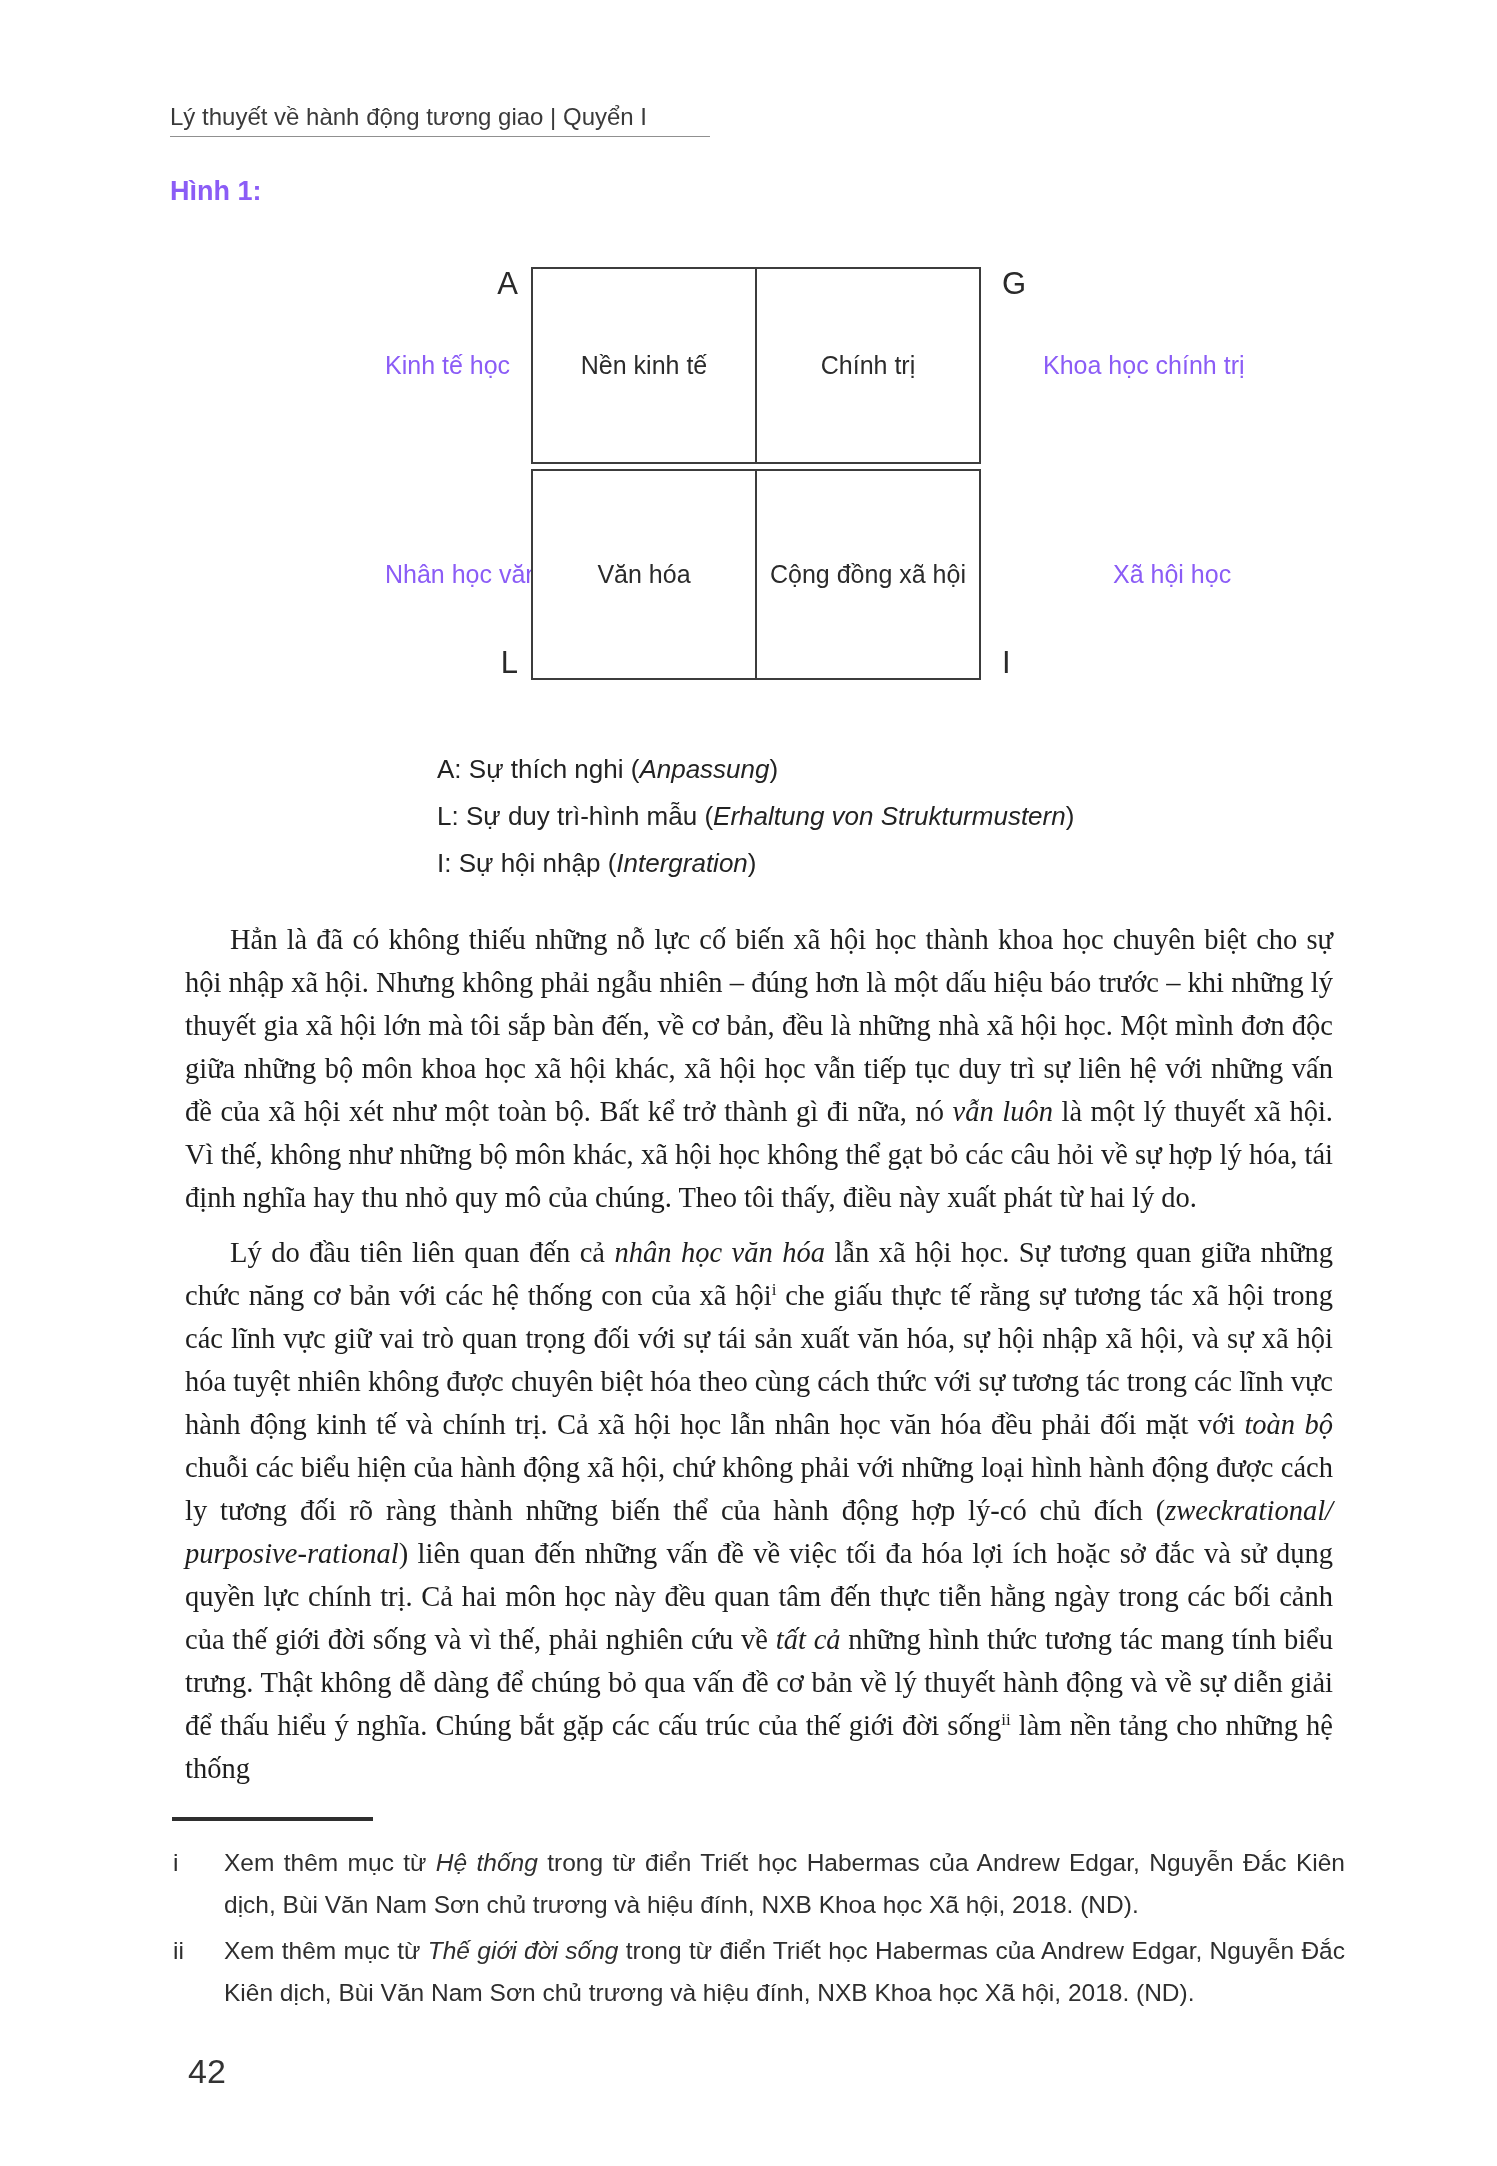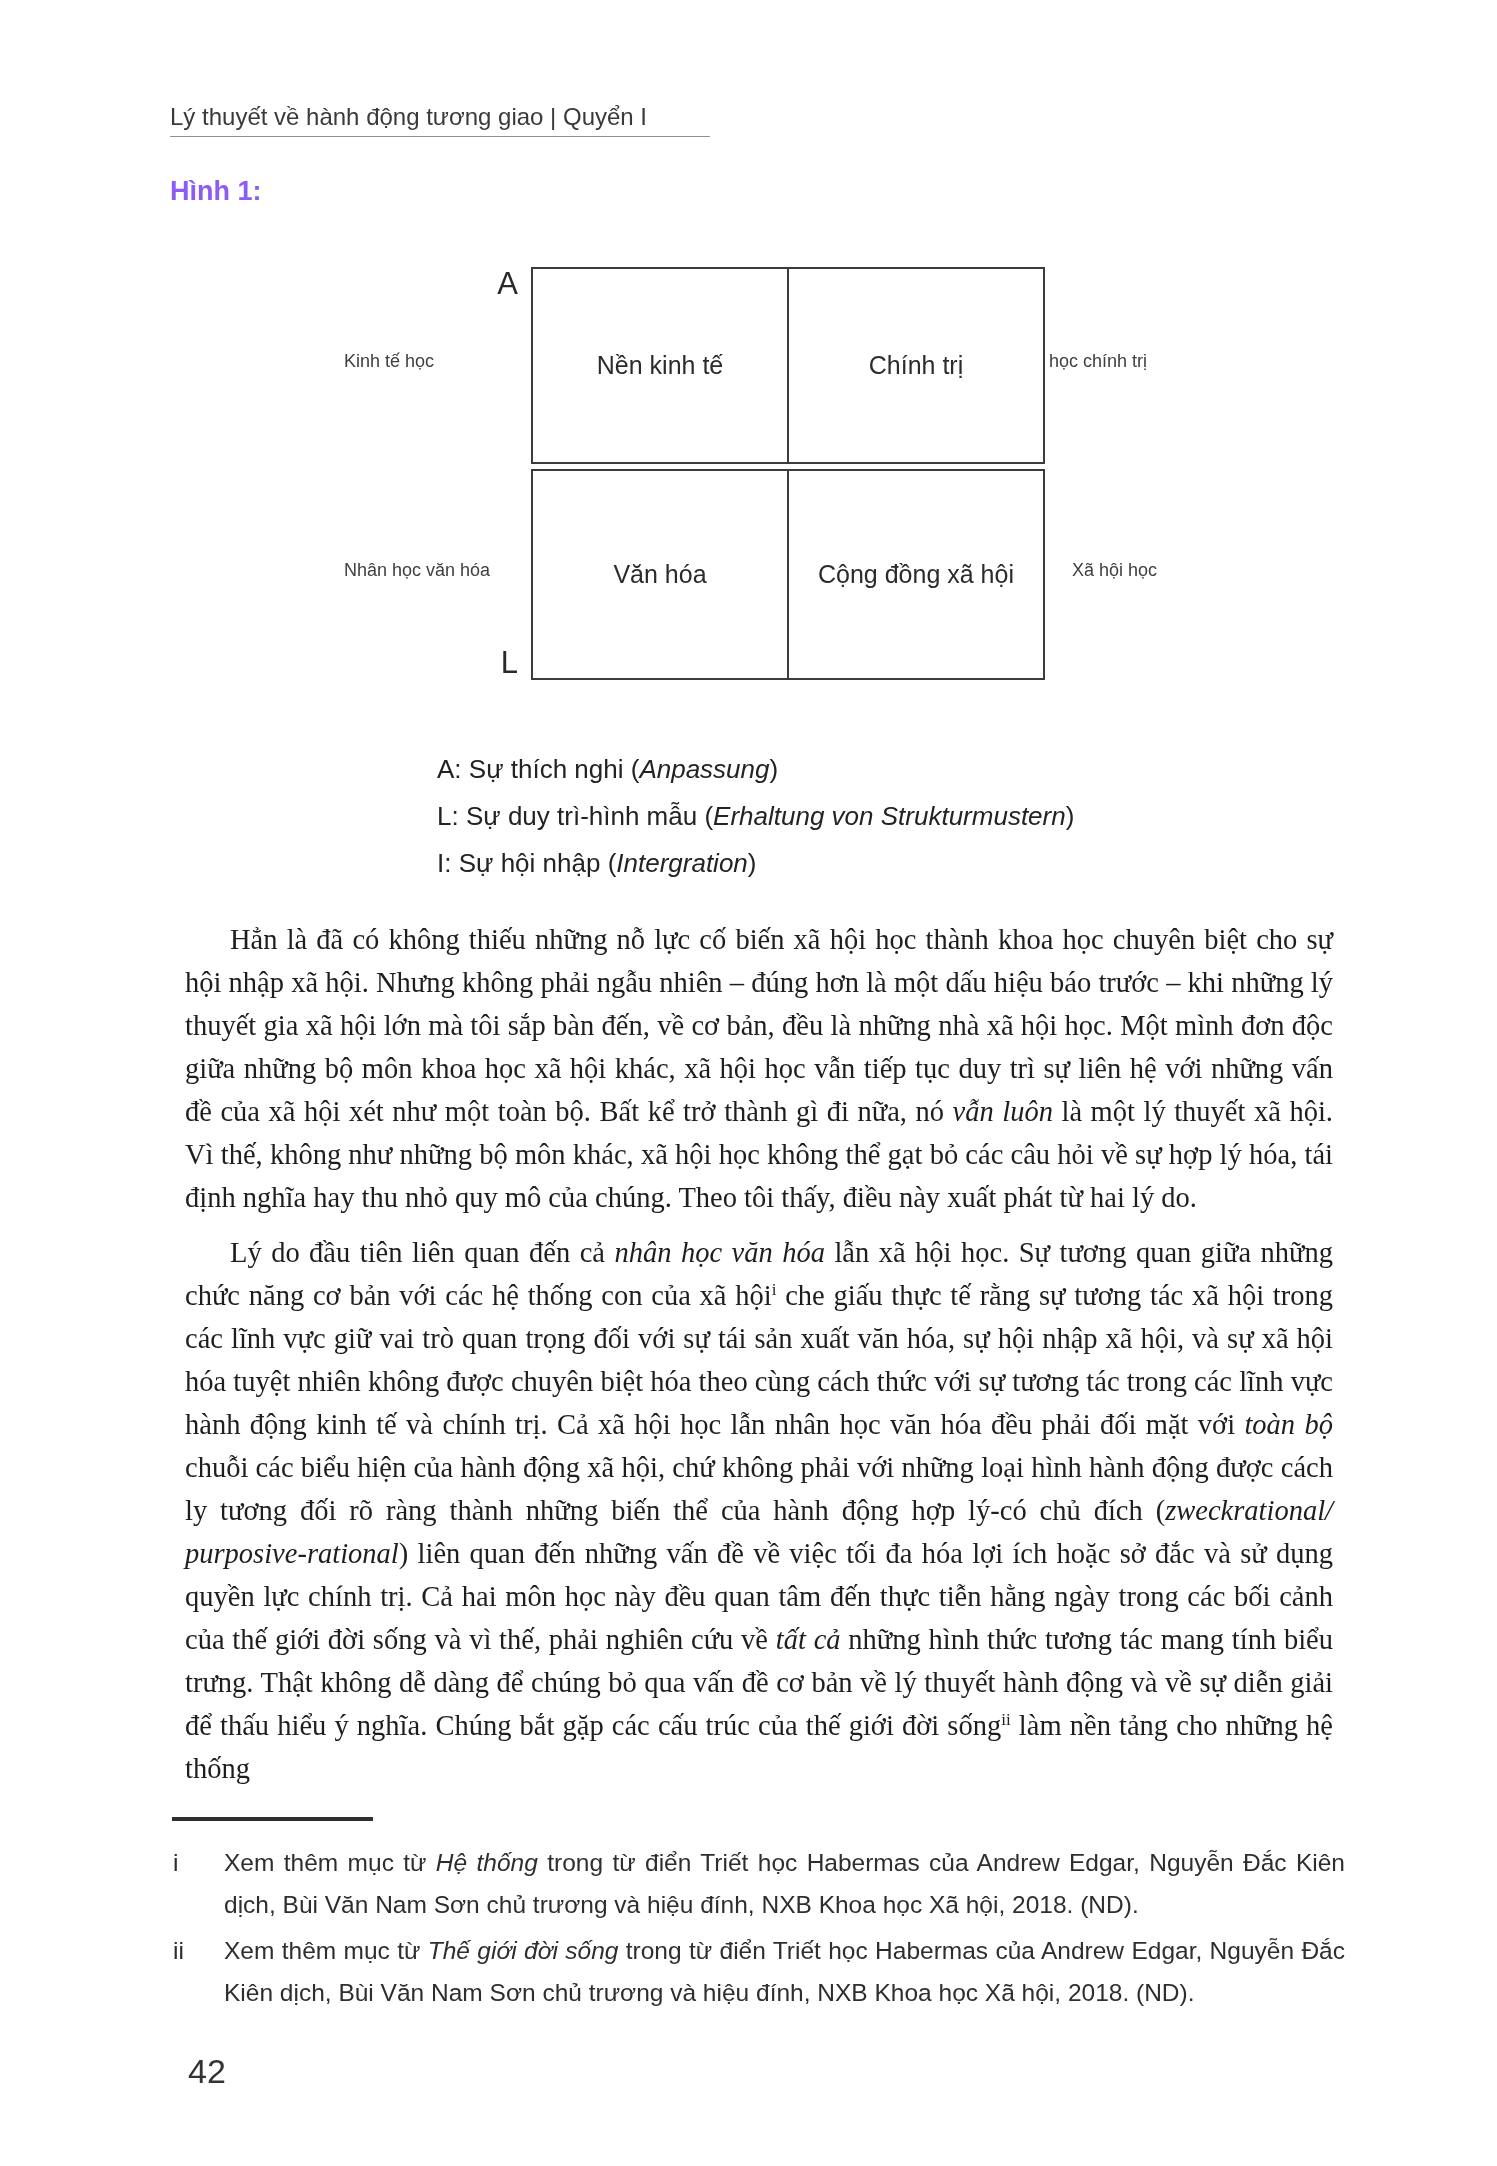--- a/index.html
+++ b/index.html
@@ -8,28 +8,28 @@
     font-family:"Liberation Sans","DejaVu Sans",sans-serif;color:#2e2e2e;overflow:hidden;
   }
   .abs{position:absolute;}
   
   .running-header{
     left:170px;top:101px;width:540px;font-size:24px;line-height:31px;color:#3a3a3a;
     border-bottom:1px solid #909090;padding-bottom:4px;white-space:nowrap;
   }
   .figure-label{left:170px;top:176px;font-size:27px;font-weight:bold;color:#8b5cf6;}
   
-  .grid-row{left:531px;width:514px;display:flex;border:2px solid #3c3c3c;box-sizing:border-box;background:#fff;}
+  .grid-row{left:531px;width:450px;display:flex;border:2px solid #3c3c3c;box-sizing:border-box;background:#fff;}
   .grid-row-top{top:267px;height:197px;}
   .grid-row-bottom{top:469px;height:211px;}
   .grid-cell{flex:1;display:flex;align-items:center;justify-content:center;font-size:25px;color:#2b2b2b;}
   .grid-cell.first{border-right:2px solid #3c3c3c;}
   .corner{font-size:31px;color:#2a2a2a;width:60px;}
   .corner.left{text-align:right;}
-  .outer-label{font-size:18px;color:#404040;white-space:nowrap;}
+  .outer-label{font-size:25px;color:#8b5cf6;white-space:nowrap;margin-left:41px;}
   
   .legend{left:437px;top:746px;font-size:26px;line-height:47px;color:#232323;}
   
   .body-text{
     left:173px;top:906px;width:1172px;
     font-family:"Liberation Serif","DejaVu Serif",serif;font-size:28.5px;line-height:43px;
     color:#1e1e1e;text-align:justify;
   }
   .body-text p{margin:12px;text-indent:45px;}
   .body-text p + p{margin-top:12px;}

